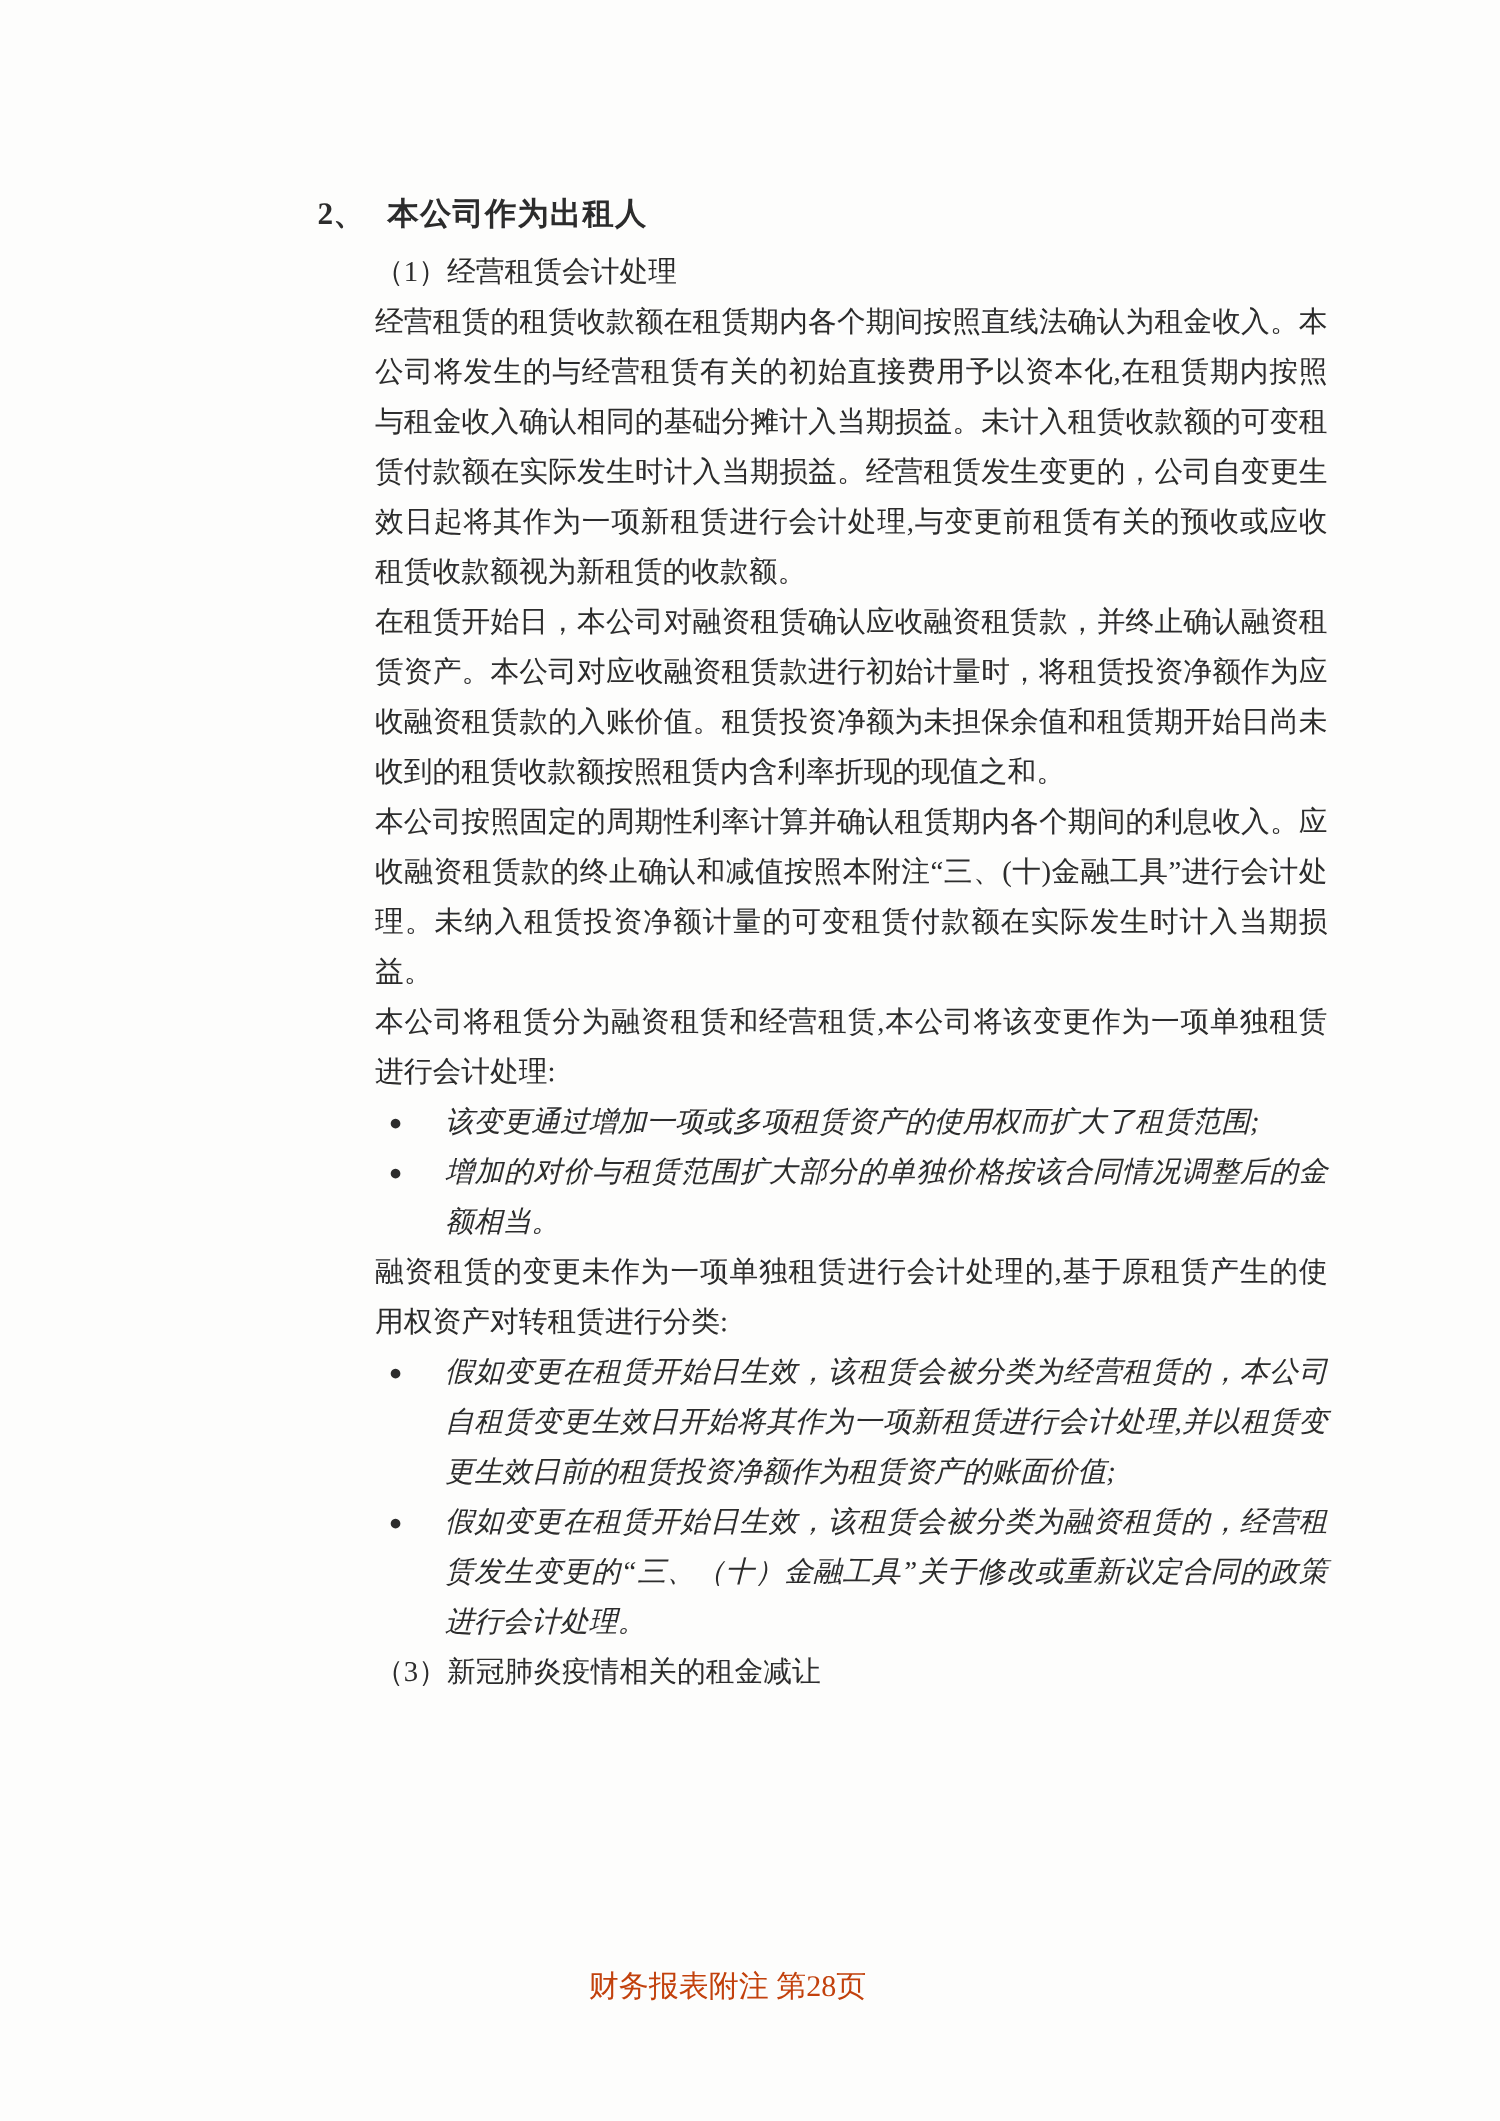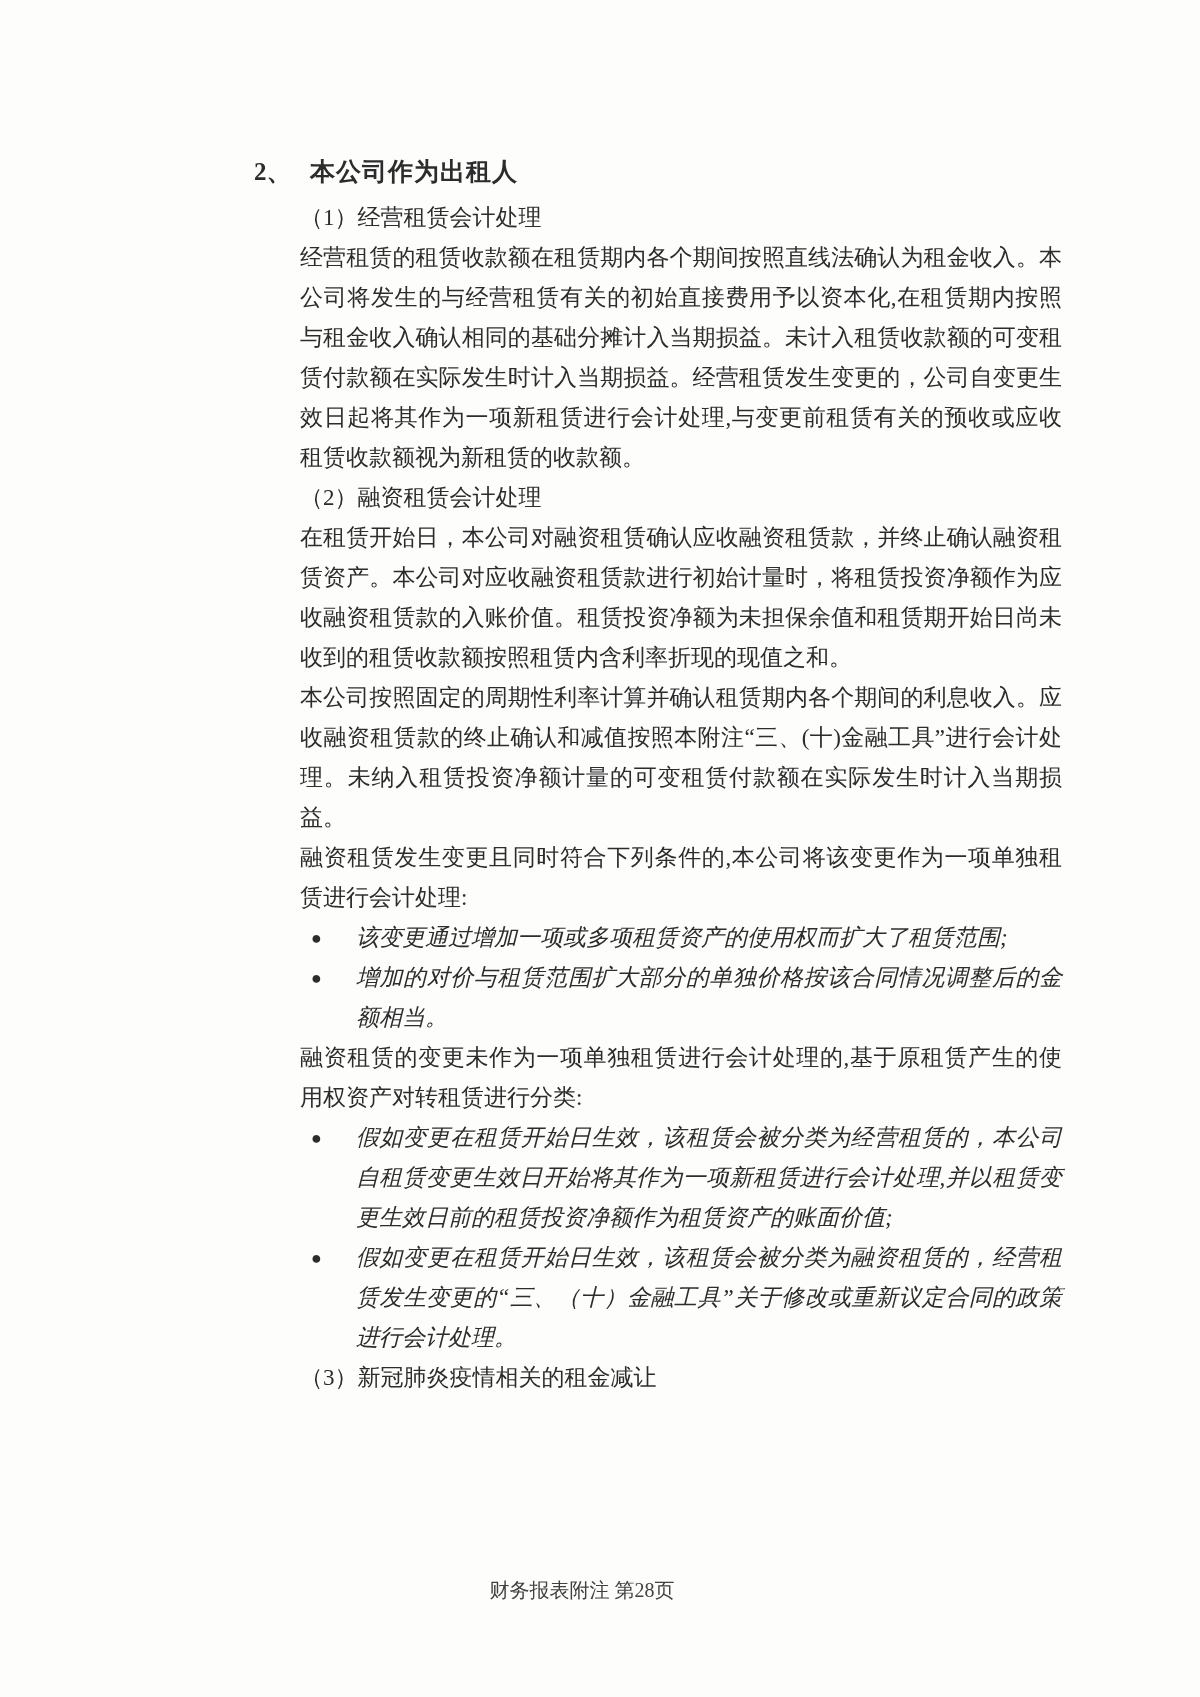--- a/index.html
+++ b/index.html
@@ -54,45 +54,44 @@
     text-justify: inter-ideograph;
     font-style: italic;
   }
 
   .page-footer {
     position: absolute;
     top: 1570px;
     left: 0;
     width: 1164px;
     text-align: center;
-    font-size: 20px;
+    font-size: 24px;
     line-height: 40px;
-    color: #404040;
+    color: #c2410c;
   }
 </style>
 </head>
 <body>
 
 <div class="page">
 
   <div class="section-heading">
     <span class="sec-num">2、</span>
     <span class="sec-title">本公司作为出租人</span>
   </div>
 
   <div class="body-block">
 
 
     <p>（1）经营租赁会计处理</p>
     <p>经营租赁的租赁收款额在租赁期内各个期间按照直线法确认为租金收入。本公司将发生的与经营租赁有关的初始直接费用予以资本化,在租赁期内按照与租金收入确认相同的基础分摊计入当期损益。未计入租赁收款额的可变租赁付款额在实际发生时计入当期损益。经营租赁发生变更的，公司自变更生效日起将其作为一项新租赁进行会计处理,与变更前租赁有关的预收或应收租赁收款额视为新租赁的收款额。</p>
 
-    <p>（2）融资租赁会计处理</p>
     <p>在租赁开始日，本公司对融资租赁确认应收融资租赁款，并终止确认融资租赁资产。本公司对应收融资租赁款进行初始计量时，将租赁投资净额作为应收融资租赁款的入账价值。租赁投资净额为未担保余值和租赁期开始日尚未收到的租赁收款额按照租赁内含利率折现的现值之和。</p>
     <p>本公司按照固定的周期性利率计算并确认租赁期内各个期间的利息收入。应收融资租赁款的终止确认和减值按照本附注“三、(十)金融工具”进行会计处理。未纳入租赁投资净额计量的可变租赁付款额在实际发生时计入当期损益。</p>
-    <p>融资租赁发生变更且同时符合下列条件的,本公司将该变更作为一项单独租赁进行会计处理:</p>
+    <p>本公司将租赁分为融资租赁和经营租赁,本公司将该变更作为一项单独租赁进行会计处理:</p>
 
     <div class="bullet-item">
       <span class="bullet-dot">●</span>
       <span class="bullet-text">该变更通过增加一项或多项租赁资产的使用权而扩大了租赁范围;</span>
     </div>
     <div class="bullet-item">
       <span class="bullet-dot">●</span>
       <span class="bullet-text">增加的对价与租赁范围扩大部分的单独价格按该合同情况调整后的金额相当。</span>
     </div>
 

